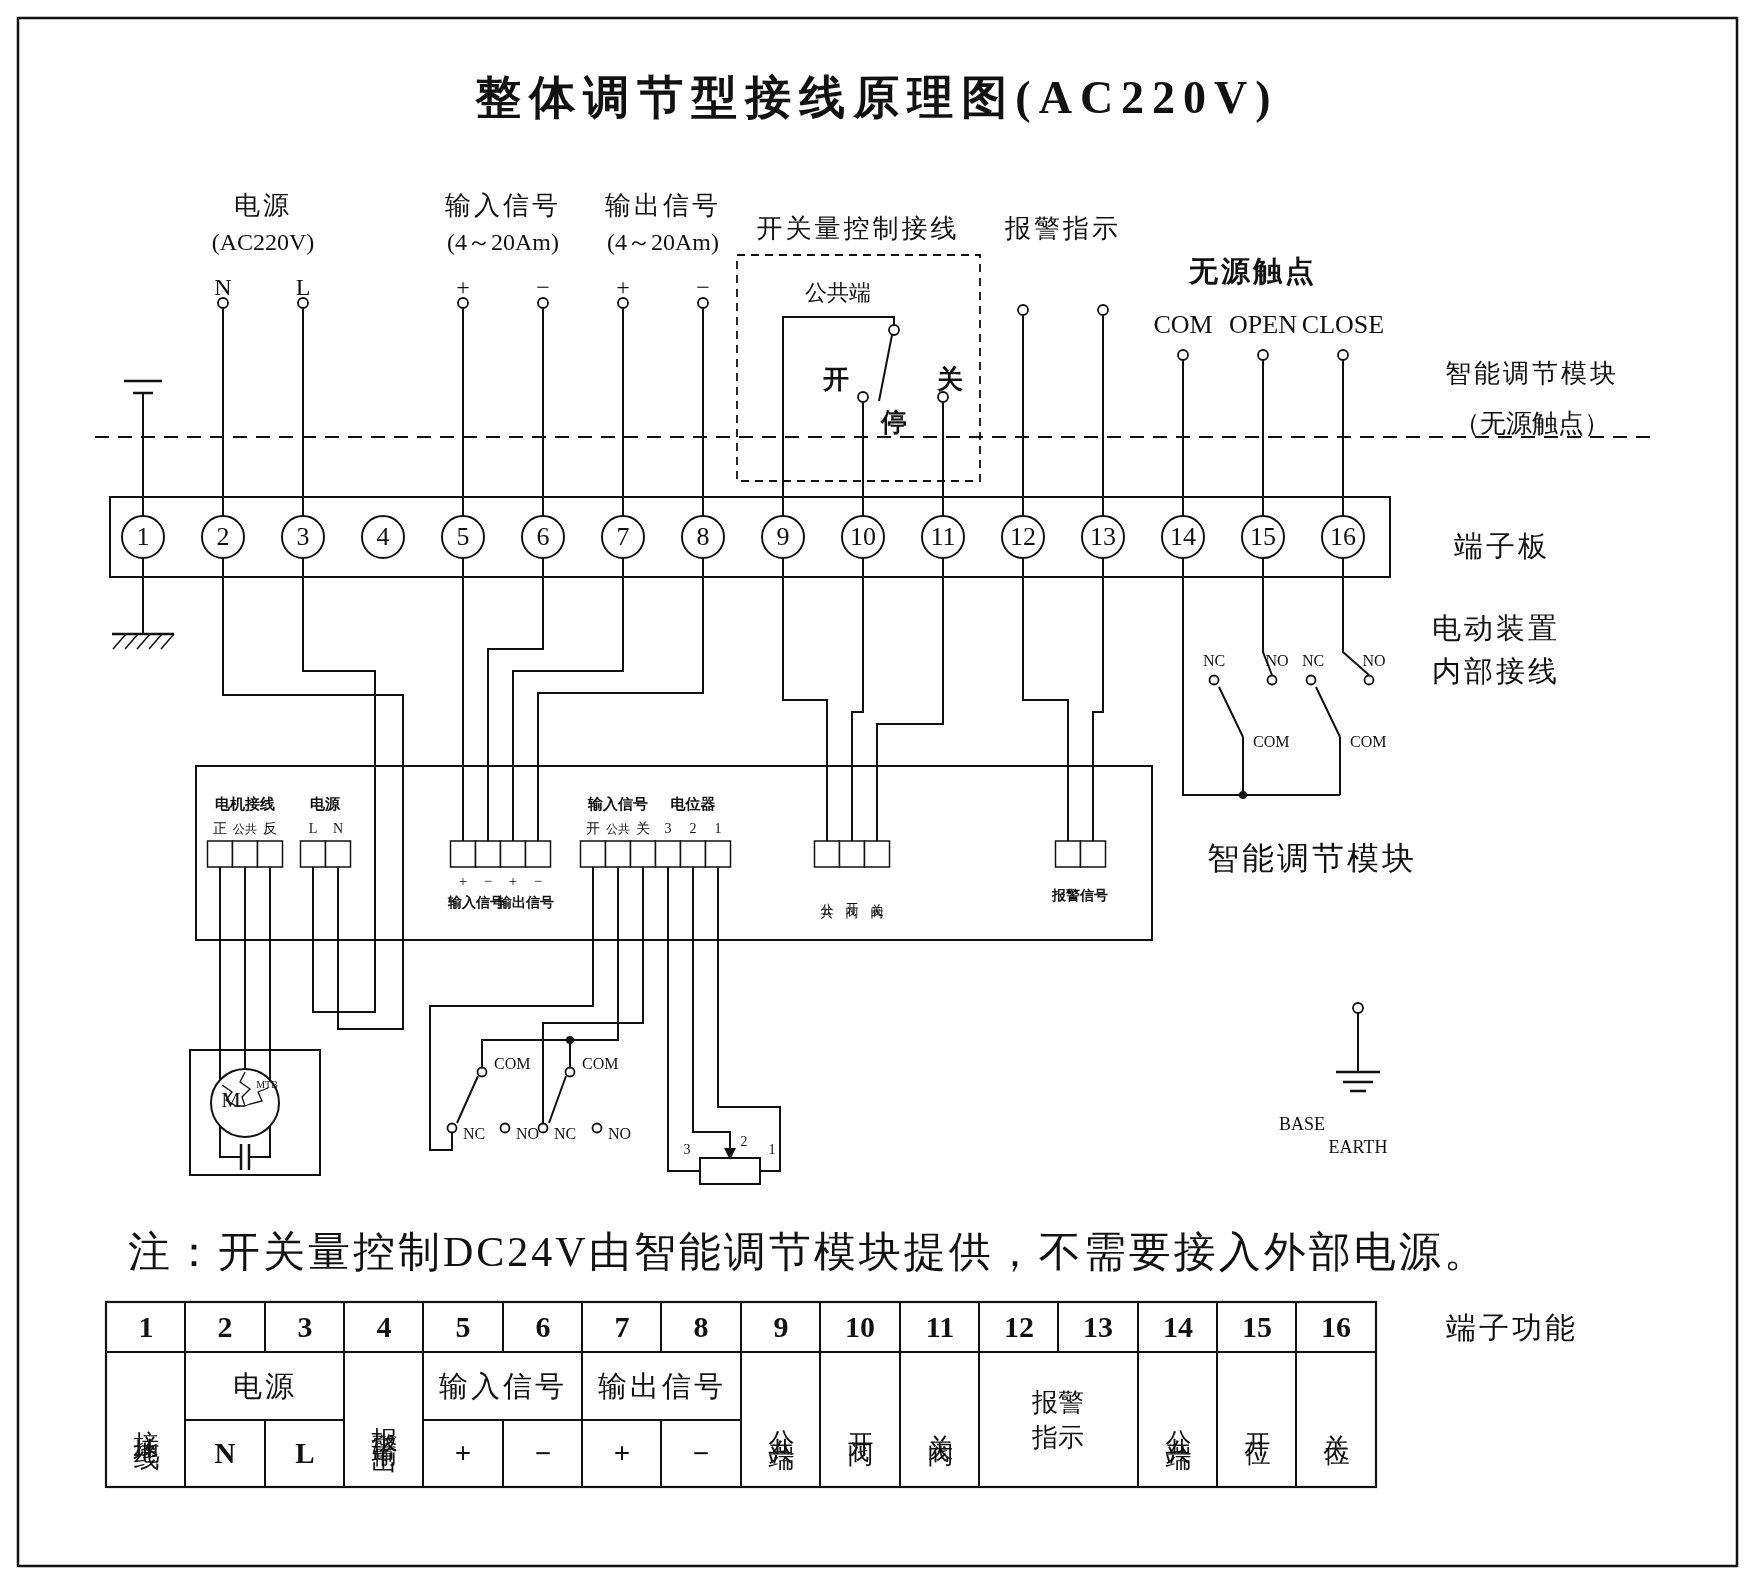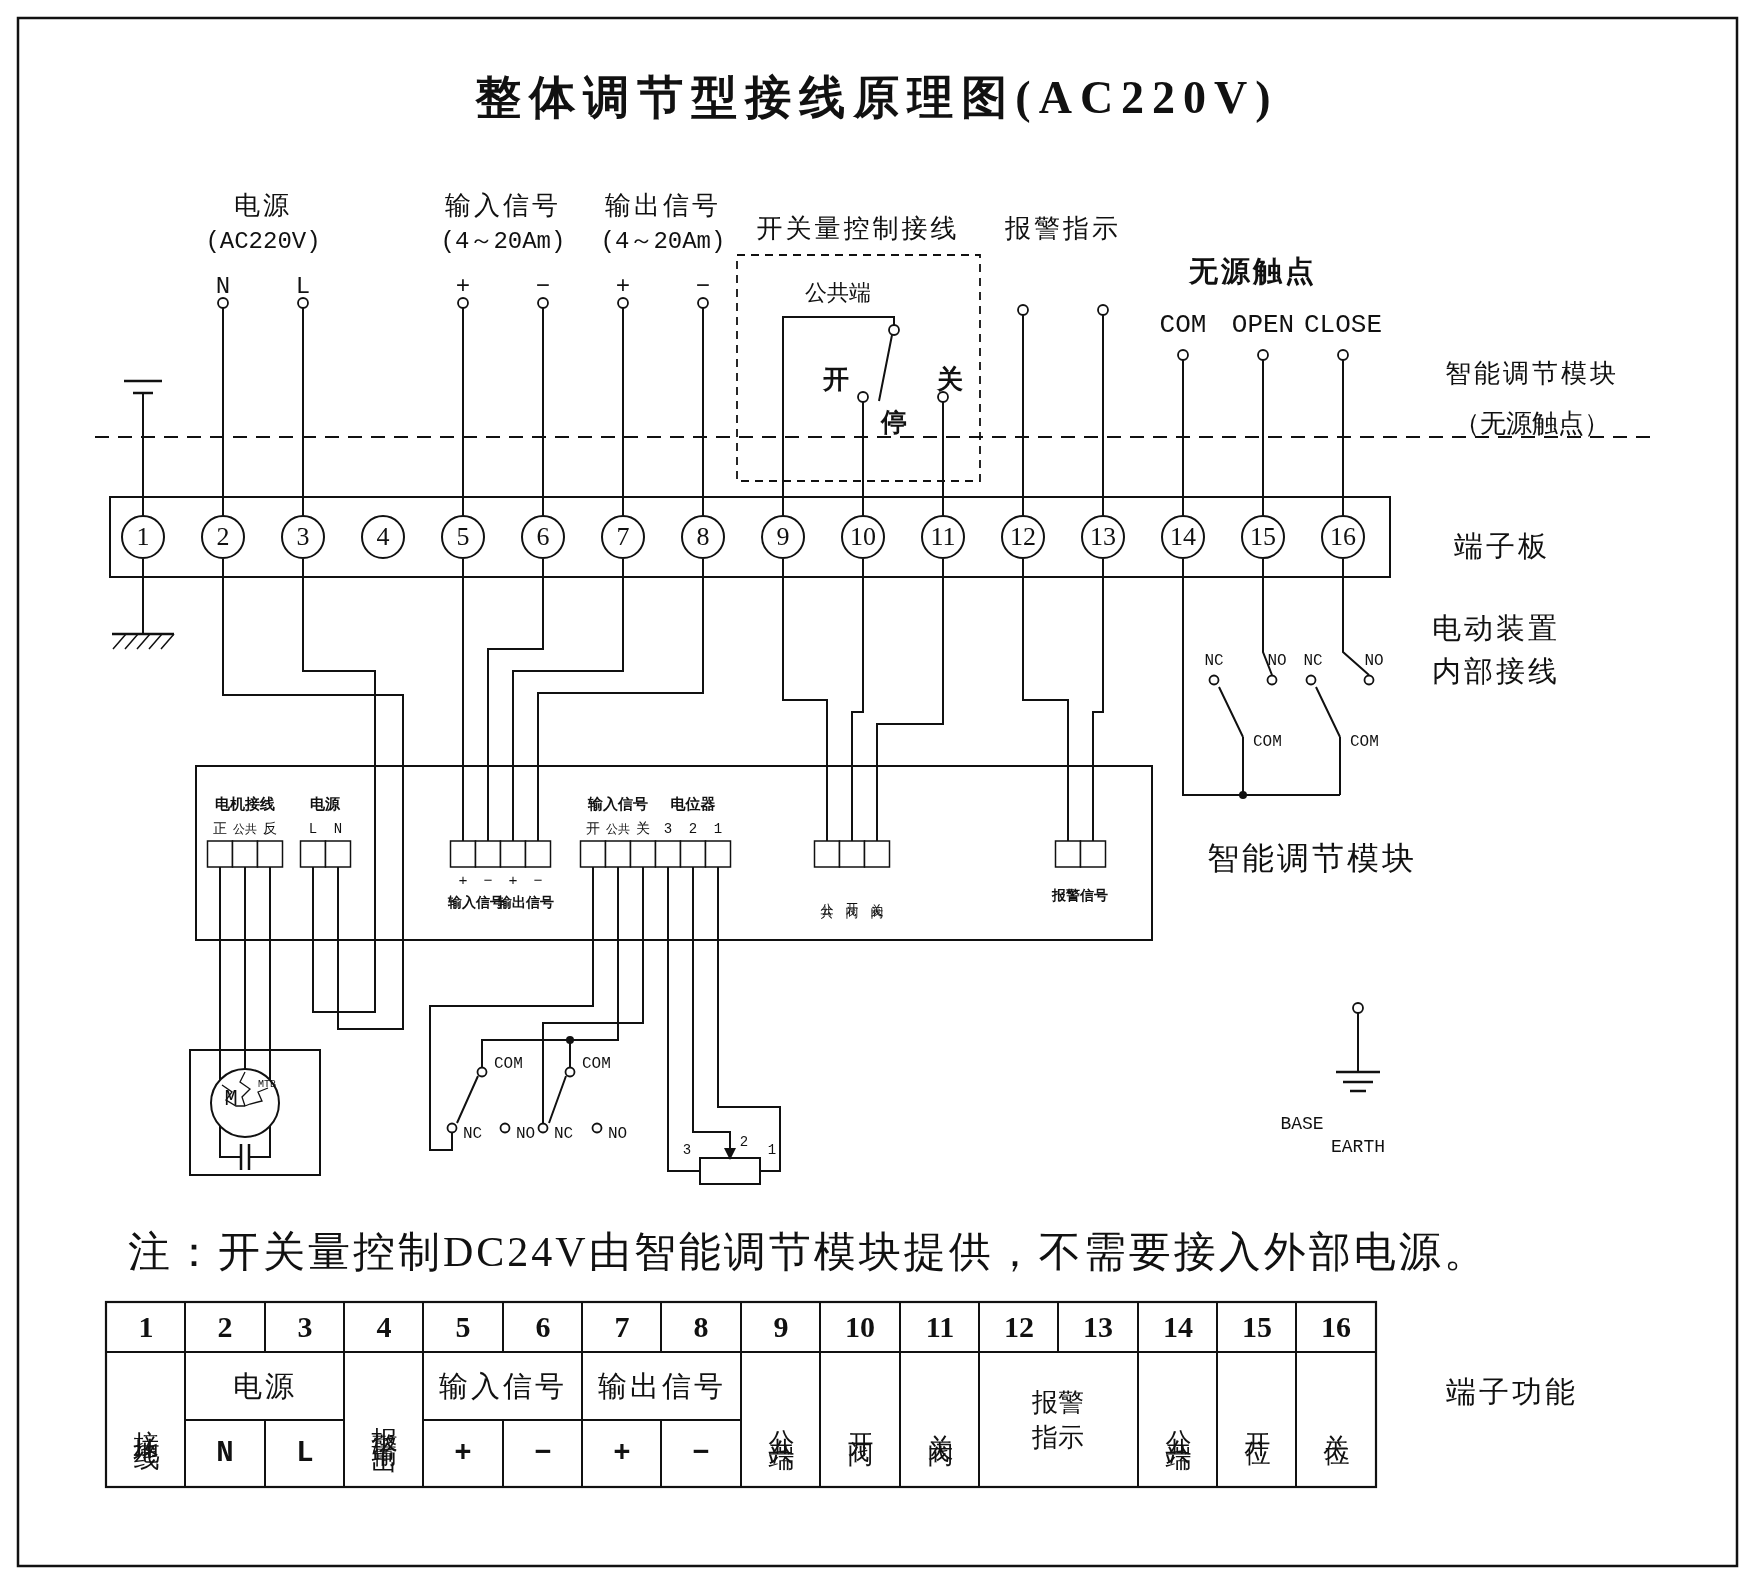--- a/index.html
+++ b/index.html
@@ -1,19 +1,19 @@
 <!DOCTYPE html>
 <html><head>
 <meta charset="utf-8">
 <style>
   html,body{margin:0;padding:0;background:#fff}
   .page{position:relative;width:1755px;height:1584px;background:#fff;overflow:hidden}
   .page svg{position:absolute;left:0;top:0}
   .t{position:absolute;transform:translate(-50%,-50%);font-family:"Liberation Serif",serif;color:#111;white-space:nowrap;line-height:1}
-  .sans{font-family:Liberation Mono, monospace}
+  .sans{font-family:Liberation Serif, serif}
   .la{transform:translate(0,-50%)}
   .b{font-weight:bold}
   .vert{writing-mode:vertical-rl;text-orientation:upright;letter-spacing:7px}
   .vmini{writing-mode:vertical-rl;text-orientation:upright;letter-spacing:2px}
   .wrap2{white-space:normal;width:62px;word-break:break-all;text-align:center;line-height:1.35}
   .ls2{letter-spacing:3px}.ls4{letter-spacing:8px}
   .f10{font-size:10px}.f12{font-size:12px}.f13{font-size:13px}.f14{font-size:14px}
   .f15{font-size:15px}.f16{font-size:16px}.f18{font-size:18px}.f22{font-size:22px}
   .f24{font-size:24px}.f26{font-size:26px}.f28{font-size:29px}.f30{font-size:30px}
   .f31{font-size:42px}.f32{font-size:32px}.f46{font-size:46px}
@@ -310,15 +310,15 @@
 <div class="t f28 sans b" style="left:622px;top:1453px">+</div>
 <div class="t f28 sans b" style="left:701px;top:1453px">−</div>
 <div class="t vert f26" style="left:781px;top:1420px">公共端</div>
 <div class="t vert f26" style="left:860px;top:1420px">开阀</div>
 <div class="t vert f26" style="left:940px;top:1420px">关阀</div>
 <div class="t wrap2 f26" style="left:1058px;top:1420px">报警指示</div>
 <div class="t vert f26" style="left:1178px;top:1420px">公共端</div>
 <div class="t vert f26" style="left:1257px;top:1420px">开位</div>
 <div class="t vert f26" style="left:1336px;top:1420px">关位</div>
 
-<div class="t f30 ls2" style="left:1512px;top:1392px">端子功能</div>
+<div class="t f30 ls2" style="left:1512px;top:1328px">端子功能</div>
 
 </div>
 
 </body></html>

